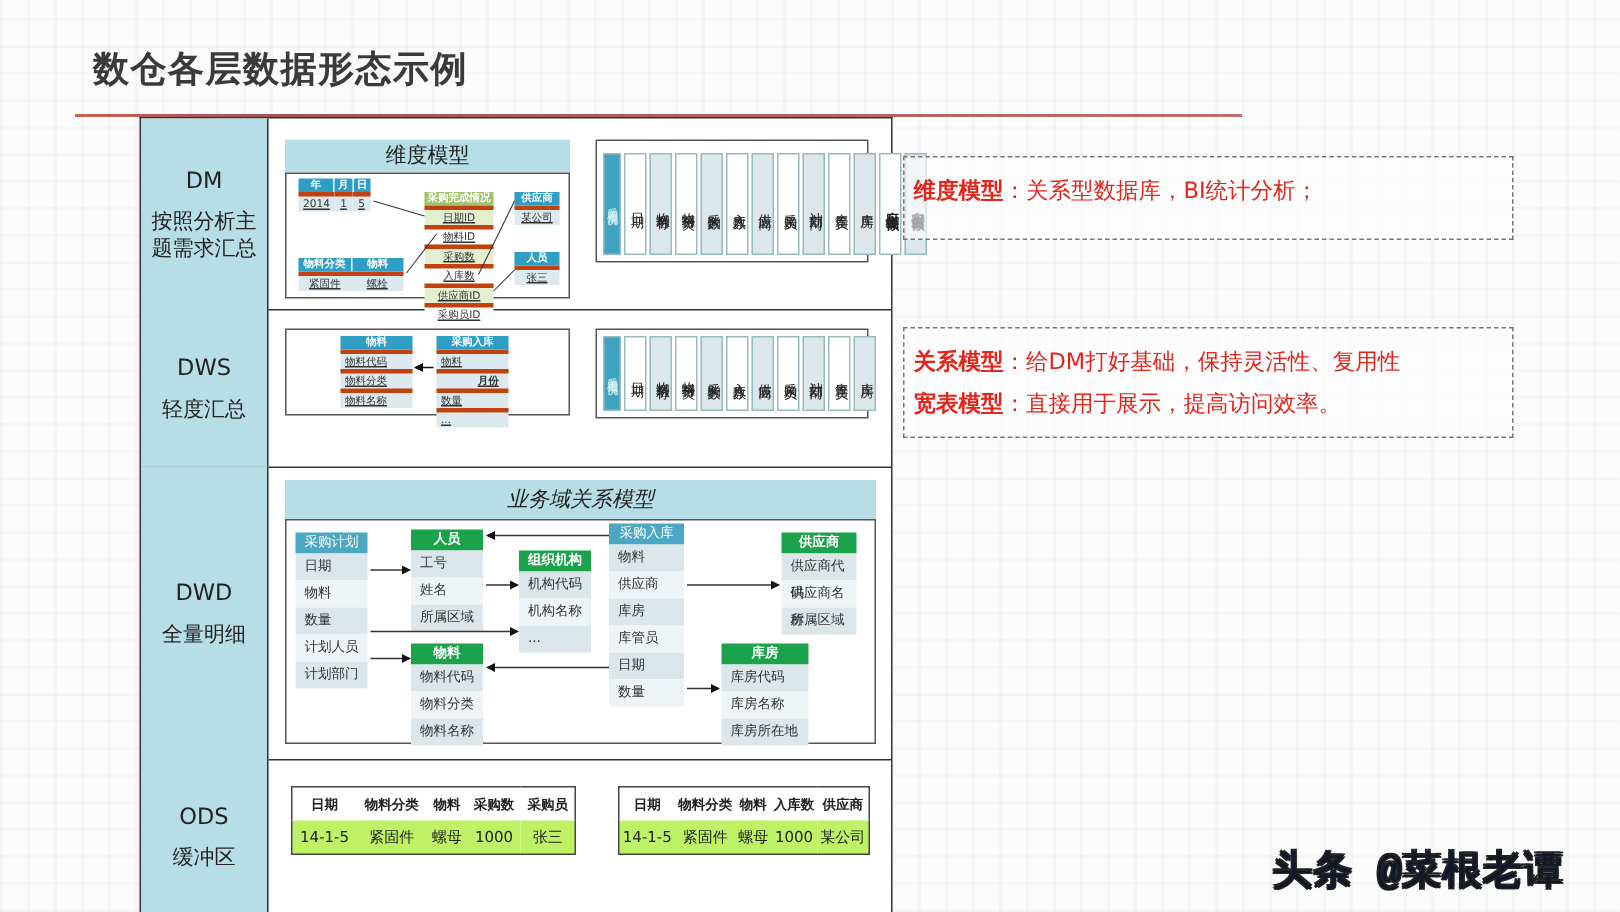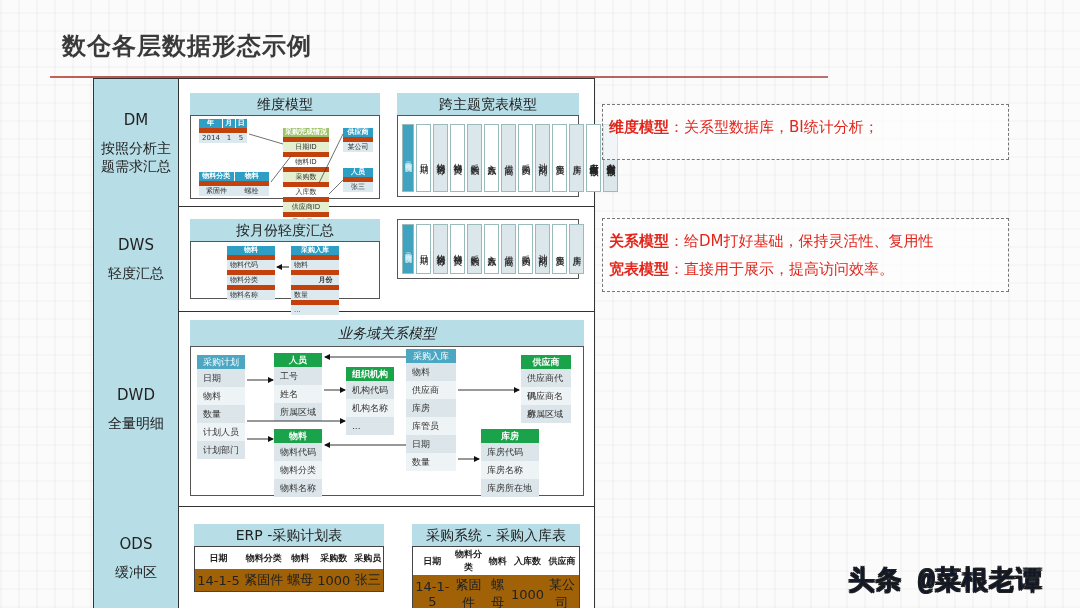--- a/index.html
+++ b/index.html
@@ -22,35 +22,35 @@
   .phead { background:#b7dde6; text-align:center; font-size:14px; color:#222; height:22px; line-height:22px; }
   .pbody { background:#fff; border:1px solid #555; position:relative; }
   .vt { display:flex; gap:2px; padding:4px; height:100%; box-sizing:border-box; }
   .vc { flex:1; writing-mode:vertical-rl; text-orientation:upright; font-size:9px; display:flex; align-items:center; justify-content:center; border:1px solid #9bb; background:#fff; letter-spacing:1px; }
   .vc.alt { background:#dce7ec; }
   .vc.first { background:#3fa3bf; color:#d6f0f6; font-size:7px; }
   .vc.bold { font-weight:bold; }
   .mini { position:absolute; font-size:7px; }
   .mhead { background:#2e9ec4; color:#fff; text-align:center; font-weight:bold; height:9px; line-height:9px; }
   .mhead.green { background:#9fc26c; }
-  .mcell { background:#dce9ef; text-align:center; height:10px; line-height:10px; border-top:5px solid #c2410c; color:#333; }
+  .mcell { background:#dce9ef; text-align:center; height:10px; line-height:10px; border-top:3px solid #c2410c; color:#333;text-decoration:underline; }
   .mcell.lg { background:#e4efcf; }
   .mcell.w { background:#fff; }
   .ent { position:absolute; font-size:9px; }
   .ent .eh { height:14px; line-height:14px; text-align:center; color:#fff; font-weight:bold; }
   .ent .eh.blue { background:#4ba7c2; font-weight:normal; }
   .ent .eh.green { background:#1aa34a; }
   .ent .ec { height:18px; line-height:18px; padding-left:6px; color:#333; }
   .ent .ec:nth-child(even) { background:#dce6ea; }
   .ent .ec:nth-child(odd) { background:#eef3f5; }
   .htable { position:absolute; font-size:9px; }
   .htable .hh { background:#b7dde6; text-align:center; font-size:14px; height:22px; line-height:22px; }
   .htable table { border-collapse:collapse; width:100%; border:1px solid #444; }
   .htable th { font-weight:bold; height:20px; background:#fff; font-size:9px; }
-  .htable td { height:20px; background:#a16207; text-align:center; font-size:13px;margin-left:28px; }
+  .htable td { height:20px; background:#bef264; text-align:center; font-size:10px;margin-left:28px; }
   .note { position:absolute; left:602px; width:407px; border:1px dashed #777; background:rgba(255,255,255,.6);
     font-size:15px; color:#e1261c; padding:8px 6px; box-sizing:border-box; line-height:28px; }
   .note b { font-weight:bold; }
   .wm { position:absolute; left:848px; top:562px; font-size:27px; color:#0f172a; text-shadow:1px 1px 0 #222, -1px -1px 0 #222, 1px -1px 0 #222, -1px 1px 0 #222;font-family:Liberation Mono, monospace; }
   svg.arrows { position:absolute; left:0; top:0; pointer-events:none; }
 </style>
 </head>
 <body>
 
 <div class="bgpat"></div>
@@ -114,21 +114,20 @@
         <svg class="arrows" width="188" height="82">
           <line x1="92" y1="28" x2="58" y2="18" stroke="#333" stroke-width="0.7"></line>
           <line x1="100" y1="40" x2="80" y2="66" stroke="#333" stroke-width="0.7"></line>
           <line x1="128" y1="67" x2="152" y2="18" stroke="#333" stroke-width="0.7"></line>
           <line x1="138" y1="78" x2="152" y2="64" stroke="#333" stroke-width="0.7"></line>
         </svg>
       </div>
     </div>
 
     <div class="panel" style="left:303px;top:14px;width:182px;">
-      <div class="phead">跨主题宽表模型</div>
       <div class="pbody" style="height:82px;padding:8px 4px 4px;box-sizing:border-box;">
         <div class="vt" style="padding:0;" id="cross-cols">
             <div class="vc first">采购完成情况</div>
             <div class="vc">日期</div>
             <div class="vc alt">物料名称</div>
             <div class="vc">物料分类</div>
             <div class="vc alt">采购数</div>
             <div class="vc">入库数</div>
             <div class="vc alt">供应商</div>
             <div class="vc">采购员</div>
@@ -142,21 +141,20 @@
     </div>
   </div>
 
   <div class="row" style="top:127px;height:105px;">
     <div class="lab">
       <div class="code">DWS</div>
       <div class="desc">轻度汇总</div>
     </div>
 
     <div class="panel" style="left:96px;top:13px;width:190px;">
-      <div class="phead">按月份轻度汇总</div>
       <div class="pbody" style="height:56px;">
         <div class="mini" style="left:36px;top:4px;width:48px;">
           <div class="mhead">物料</div>
           <div class="mcell" style="text-align:left;padding-left:3px;">物料代码</div>
           <div class="mcell" style="text-align:left;padding-left:3px;">物料分类</div>
           <div class="mcell" style="text-align:left;padding-left:3px;">物料名称</div>
         </div>
         <div class="mini" style="left:100px;top:4px;width:48px;">
           <div class="mhead">采购入库</div>
           <div class="mcell" style="text-align:left;padding-left:3px;">物料</div>
@@ -277,21 +275,20 @@
     </div>
   </div>
 
   <div class="row" style="top:427px;height:103px;border-bottom:none;">
     <div class="lab">
       <div class="code">ODS</div>
       <div class="desc">缓冲区</div>
     </div>
 
     <div class="htable" style="left:100px;top:18px;width:190px;">
-      <div class="hh">ERP -采购计划表</div>
       <table>
         <tbody>
             <tr>
           <th>日期</th>
           <th>物料分类</th>
           <th>物料</th>
           <th>采购数</th>
           <th>采购员</th>
         </tr>
         <tr>
@@ -299,21 +296,20 @@
           <td>紧固件</td>
           <td>螺母</td>
           <td>1000</td>
           <td>张三</td>
         </tr>
       </tbody>
         </table>
     </div>
 
     <div class="htable" style="left:318px;top:18px;width:168px;">
-      <div class="hh">采购系统 - 采购入库表</div>
       <table>
         <tbody>
             <tr>
           <th>日期</th>
           <th>物料分类</th>
           <th>物料</th>
           <th>入库数</th>
           <th>供应商</th>
         </tr>
         <tr>

